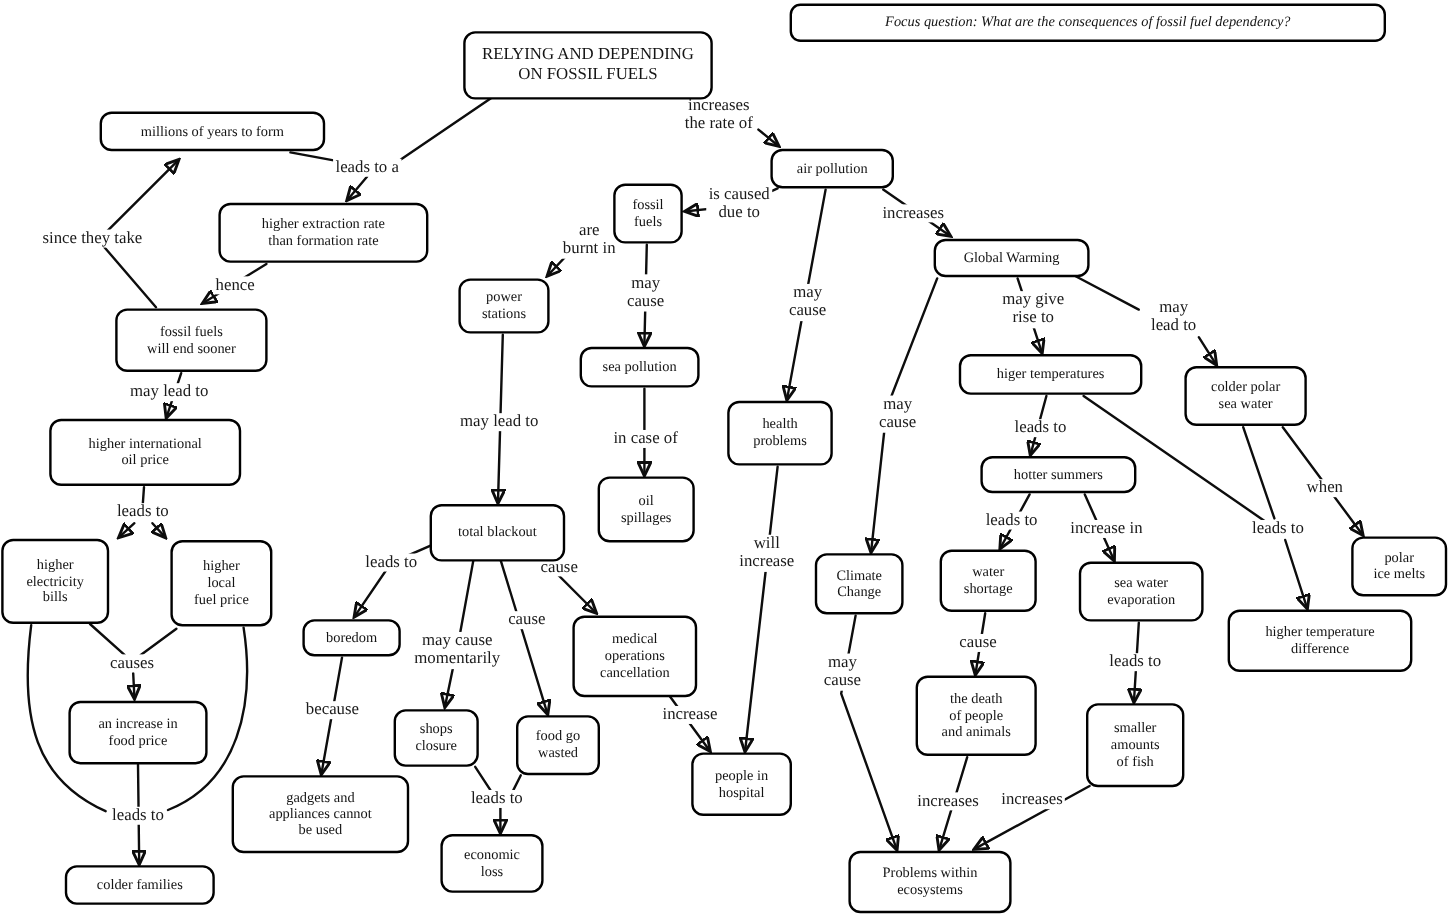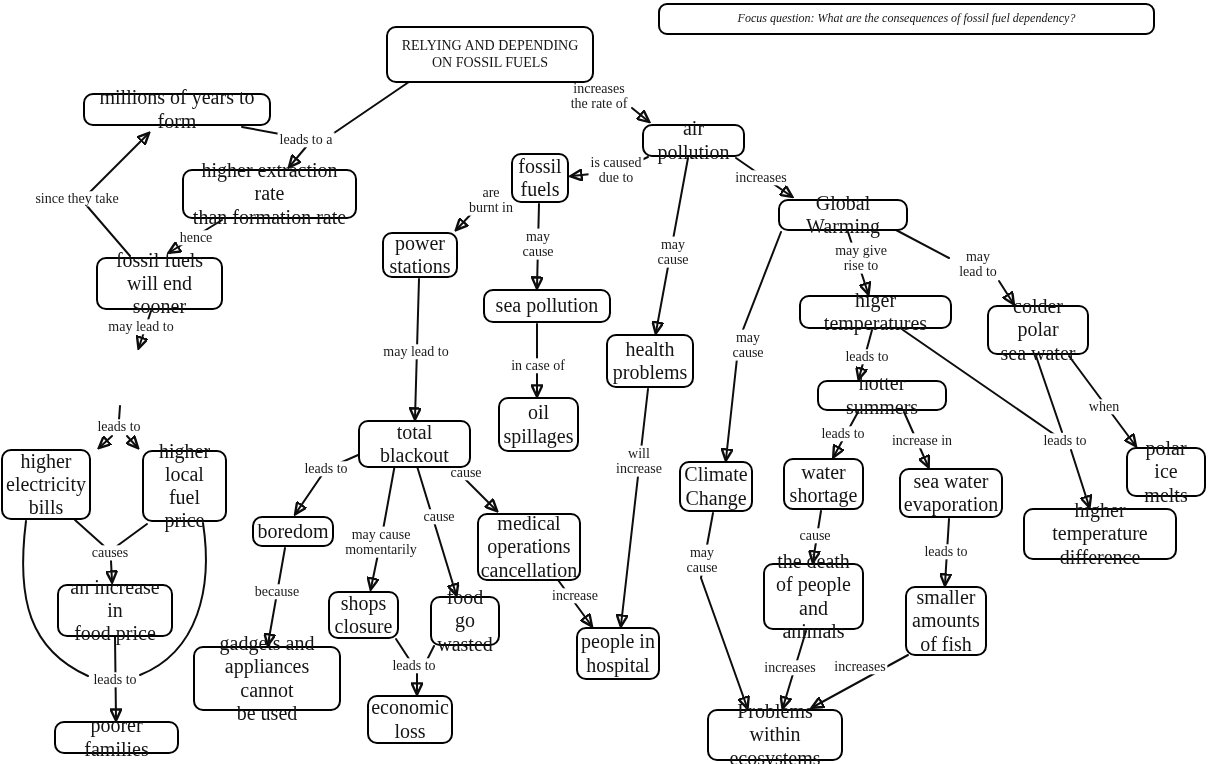--- a/index.html
+++ b/index.html
@@ -12,21 +12,21 @@
   #edge-layer path.arrow{marker-end:url(#arr);}
   .elabel{
     position:absolute;z-index:2;transform:translate(-50%,-50%);
     background:#ffffff;padding:0 2px;font-size:14px;line-height:1.1;
     text-align:center;white-space:pre-line;color:#1a1a1a;
   }
   .node{
     position:absolute;z-index:3;box-sizing:border-box;
     background:#ffffff;border:2.5px solid #000;border-radius:10px;
     display:flex;align-items:center;justify-content:center;
-    text-align:center;font-size:20px;line-height:1.16;white-space:pre-line;
+    text-align:center;font-size:12px;line-height:1.16;white-space:pre-line;
     padding:1px 3px;color:#141414;
   }
   .node.title{font-size:14px;}
   .node.banner{border-radius:9px;font-size:12px;font-style:italic;}
 </style>
 </head>
 <body>
 
 <div id="canvas">
 
@@ -140,37 +140,39 @@
   <div class="elabel" style="left:860px;top:667px">increases</div>
 
   <div class="node title" style="left:386px;top:26px;width:208px;height:57px">RELYING AND DEPENDING
 ON FOSSIL FUELS</div>
   <div class="node banner" style="left:658px;top:3px;width:497px;height:32px">Focus question: What are the consequences of fossil fuel dependency?</div>
   <div class="node" style="left:83px;top:93px;width:188px;height:33px">millions of years to form</div>
   <div class="node" style="left:182px;top:169px;width:175px;height:50px">higher extraction rate
 than formation rate</div>
   <div class="node" style="left:96px;top:257px;width:127px;height:53px">fossil fuels
 will end sooner</div>
+  <div class="node" style="left:41px;top:349px;width:160px;height:56px">higher international
+oil price</div>
   <div class="node" style="left:1px;top:449px;width:90px;height:71px">higher
 electricity
 bills</div>
   <div class="node" style="left:142px;top:450px;width:85px;height:72px">higher
 local
 fuel price</div>
   <div class="node" style="left:57px;top:584px;width:116px;height:53px">an increase in
 food price</div>
-  <div class="node" style="left:54px;top:721px;width:125px;height:33px">poorer families</div>
+  <div class="node" style="left:54px;top:721px;width:125px;height:33px">colder families</div>
   <div class="node" style="left:193px;top:646px;width:148px;height:65px">gadgets and
 appliances cannot
 be used</div>
   <div class="node" style="left:511px;top:153px;width:58px;height:50px">fossil
 fuels</div>
   <div class="node" style="left:382px;top:232px;width:76px;height:46px">power
 stations</div>
-  <div class="node" style="left:483px;top:289px;width:128px;height:34px">sea pollution</div>
+  <div class="node" style="left:483px;top:289px;width:100px;height:34px">sea pollution</div>
   <div class="node" style="left:498px;top:397px;width:81px;height:55px">oil
 spillages</div>
   <div class="node" style="left:358px;top:420px;width:113px;height:48px">total blackout</div>
   <div class="node" style="left:252px;top:516px;width:82px;height:31px">boredom</div>
   <div class="node" style="left:328px;top:591px;width:71px;height:48px">shops
 closure</div>
   <div class="node" style="left:430px;top:596px;width:70px;height:50px">food go
 wasted</div>
   <div class="node" style="left:477px;top:513px;width:104px;height:68px">medical
 operations

